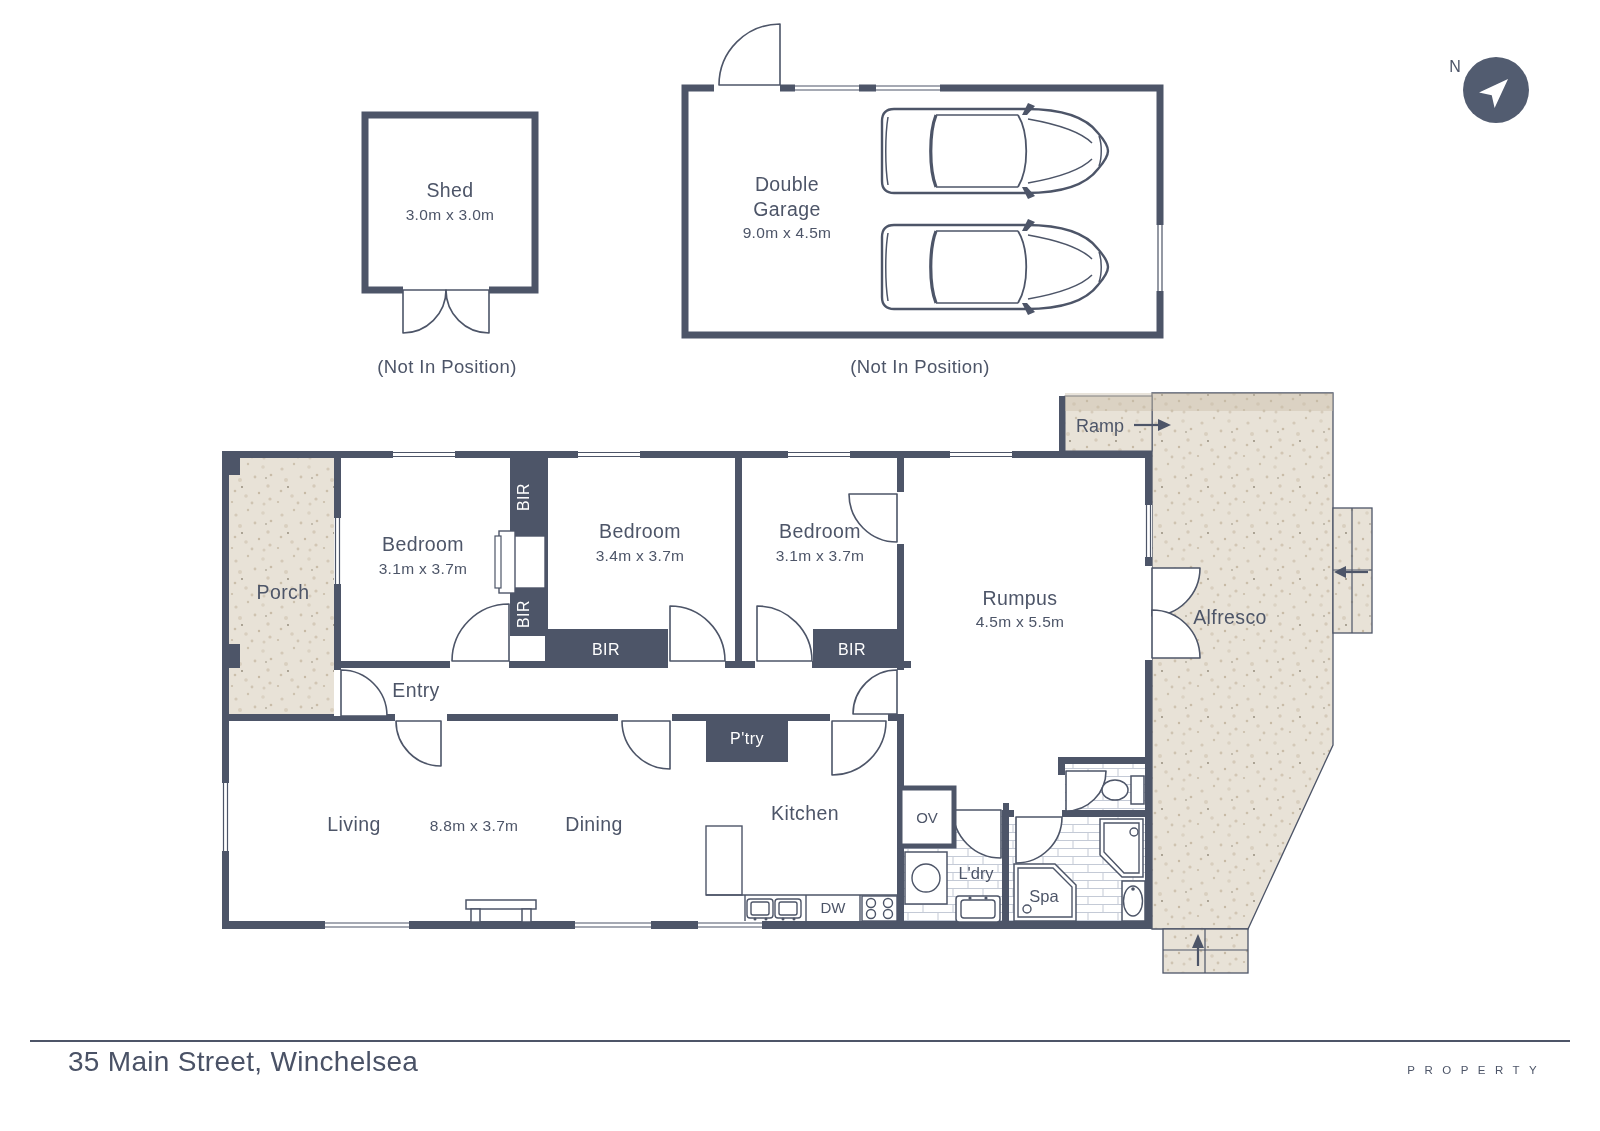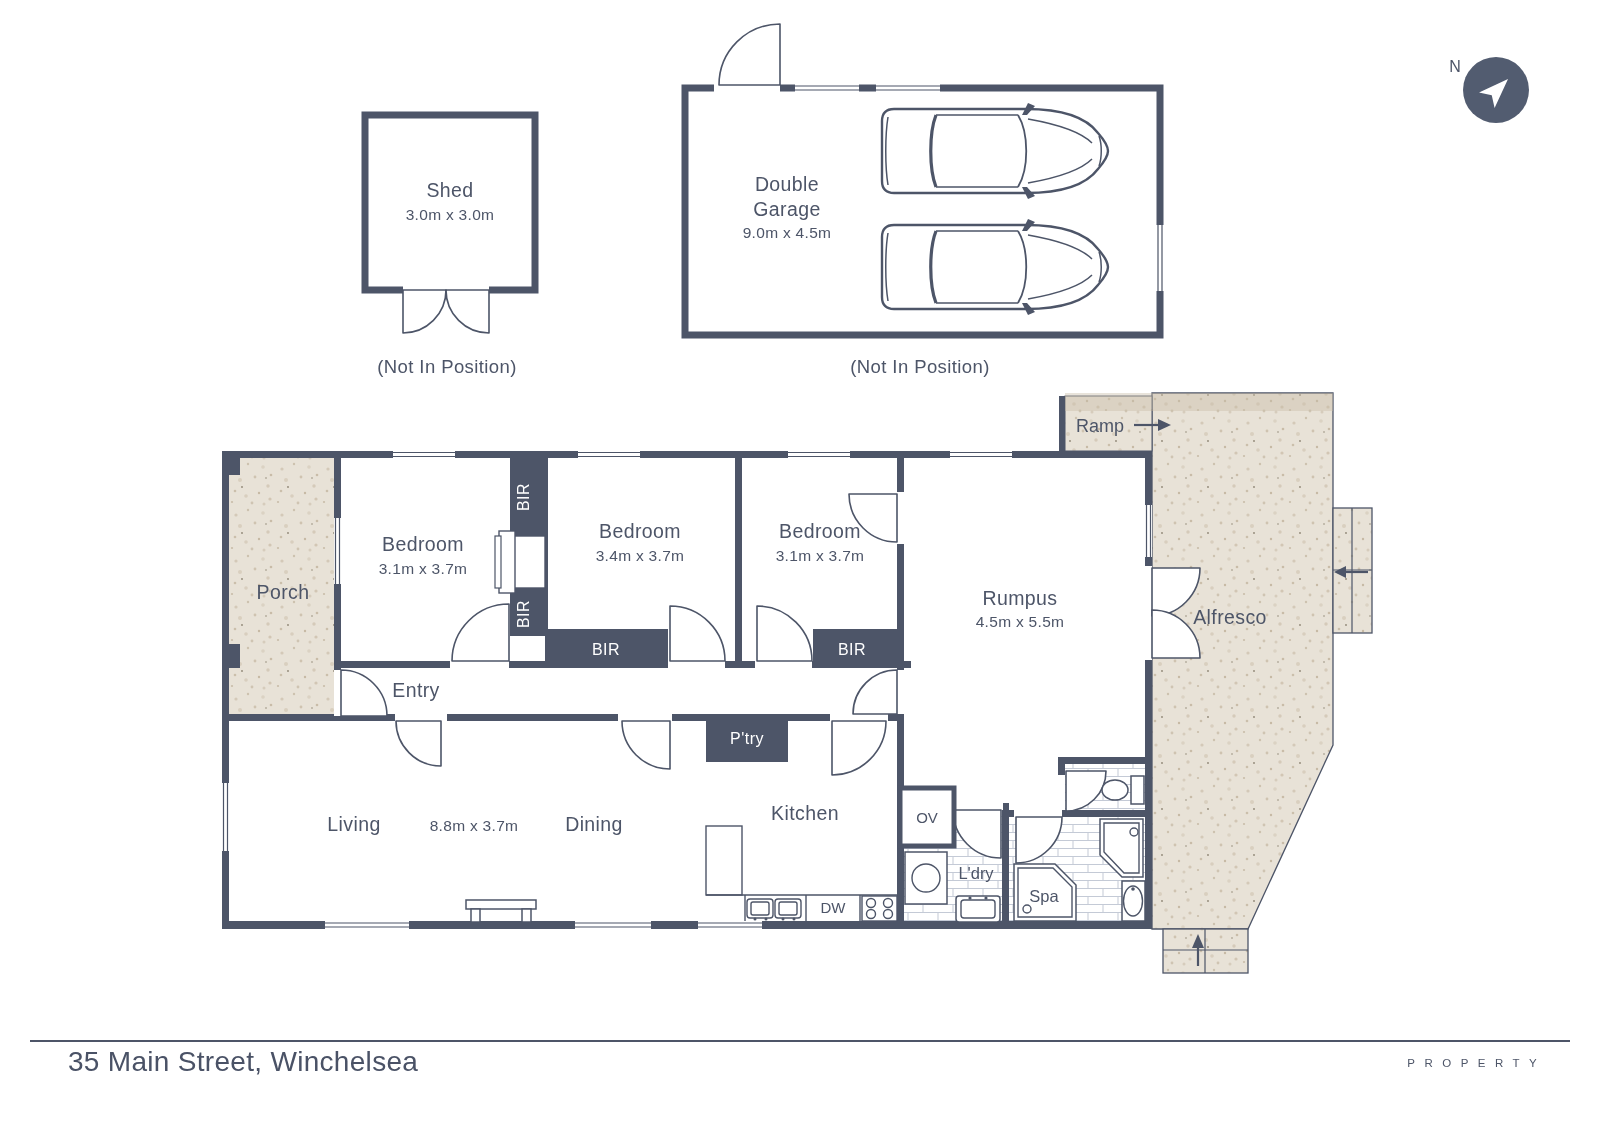--- a/index.html
+++ b/index.html
@@ -15,21 +15,21 @@
   .fixn{stroke:#4d5568;stroke-width:1.4;fill:none;}
   .fan{fill:#ffffff;stroke:#4d5568;stroke-width:1.6;stroke-linejoin:round;}
   .winline{stroke:#4d5568;stroke-width:1.2;}
   .footer-disclaimer{position:absolute;left:40px;top:995px;width:1540px;
       font-size:13.2px;color:#4d5568;letter-spacing:.2px;}
   .footer-divider{position:absolute;left:30px;top:1040px;width:1540px;height:2px;background:#4d5568;}
   .footer-title{position:absolute;left:40px;top:1046px;font-size:28px;font-weight:500;
       color:#4a5266;letter-spacing:.3px;margin-left:28px;}
   .logo{position:absolute;left:1372px;top:1044px;width:200px;text-align:center;color:#4d5568;}
   .logo-name{font-family:"DejaVu Serif",serif;font-size:62px;line-height:62px;letter-spacing:2px;}
-  .logo-sub{font-size:11.5px;letter-spacing:9.5px;margin-top:13px;text-indent:9.5px;}
+  .logo-sub{font-size:11.5px;letter-spacing:9.5px;margin-top:20px;text-indent:9.5px;}
 </style>
 </head>
 <body>
 
 <div class="canvas">
 
 <svg width="1600" height="1131" viewBox="0 0 1600 1131">
   <defs>
     <pattern id="conc" width="46" height="46" patternUnits="userSpaceOnUse">
       <rect width="46" height="46" fill="#e8e2d7"></rect>

